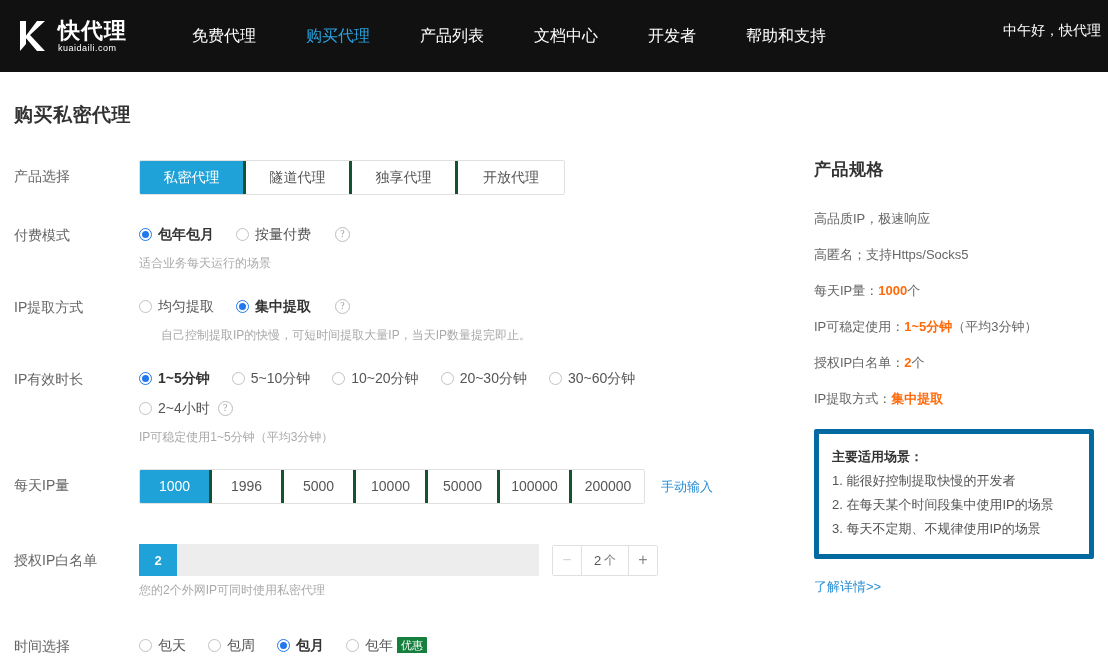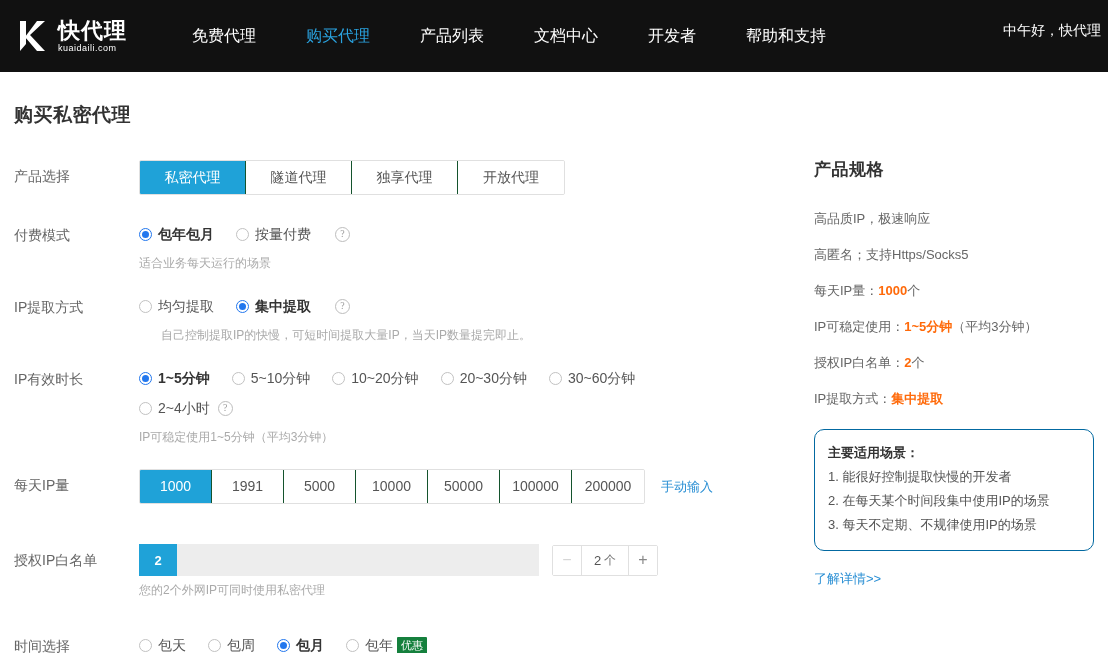--- a/index.html
+++ b/index.html
@@ -128,21 +128,21 @@
     overflow: hidden;
     background: #fff;
   }
   .seg-item {
     font-size: 14px;
     color: #555555;
     padding: 0 10px;
     height: 33px;
     line-height: 33px;
     text-align: center;
-    border-right: 1px solid #14532d;
+    border-right: 3px solid #14532d;
     background: #ffffff;
     cursor: pointer;
     white-space: nowrap;
   }
   .seg-item:last-child { border-right: none; }
   .seg-item.active {
     background: #1fa2d8;
     color: #ffffff;
   }
   .seg-product .seg-item { width: 106px; }
@@ -294,22 +294,22 @@
     letter-spacing: 0.5px;
   }
   .spec-line {
     font-size: 13px;
     color: #666666;
     line-height: 36px;
     white-space: nowrap;
   }
   .spec-line .hl { color: #ff6a0a; font-weight: bold; }
   .spec-box {
-    border: 1px solid #0369a1;
-    border-radius: 10px;
+    border: 5px solid #0369a1;
+    border-radius: 2px;
     padding: 11px 13px 13px 13px;
     margin-top: 12px;
   }
   .spec-box-title {
     font-size: 13px;
     font-weight: bold;
     color: #333333;
     line-height: 24px;
   }
   .spec-box-item {
@@ -443,21 +443,21 @@
           </div>
           <div class="hint">IP可稳定使用1~5分钟（平均3分钟）</div>
         </div>
       </div>
 
       <div class="row" style="margin-bottom:40px;">
         <div class="row-label">每天IP量</div>
         <div class="row-body">
           <div class="seg seg-qty">
             <div class="seg-item active">1000</div>
-            <div class="seg-item">1991</div>
+            <div class="seg-item">1996</div>
             <div class="seg-item">5000</div>
             <div class="seg-item">10000</div>
             <div class="seg-item">50000</div>
             <div class="seg-item">100000</div>
             <div class="seg-item">200000</div>
           </div><a class="manual-link">手动输入</a>
         </div>
       </div>
 
       <div class="row" style="margin-bottom:30px;">

